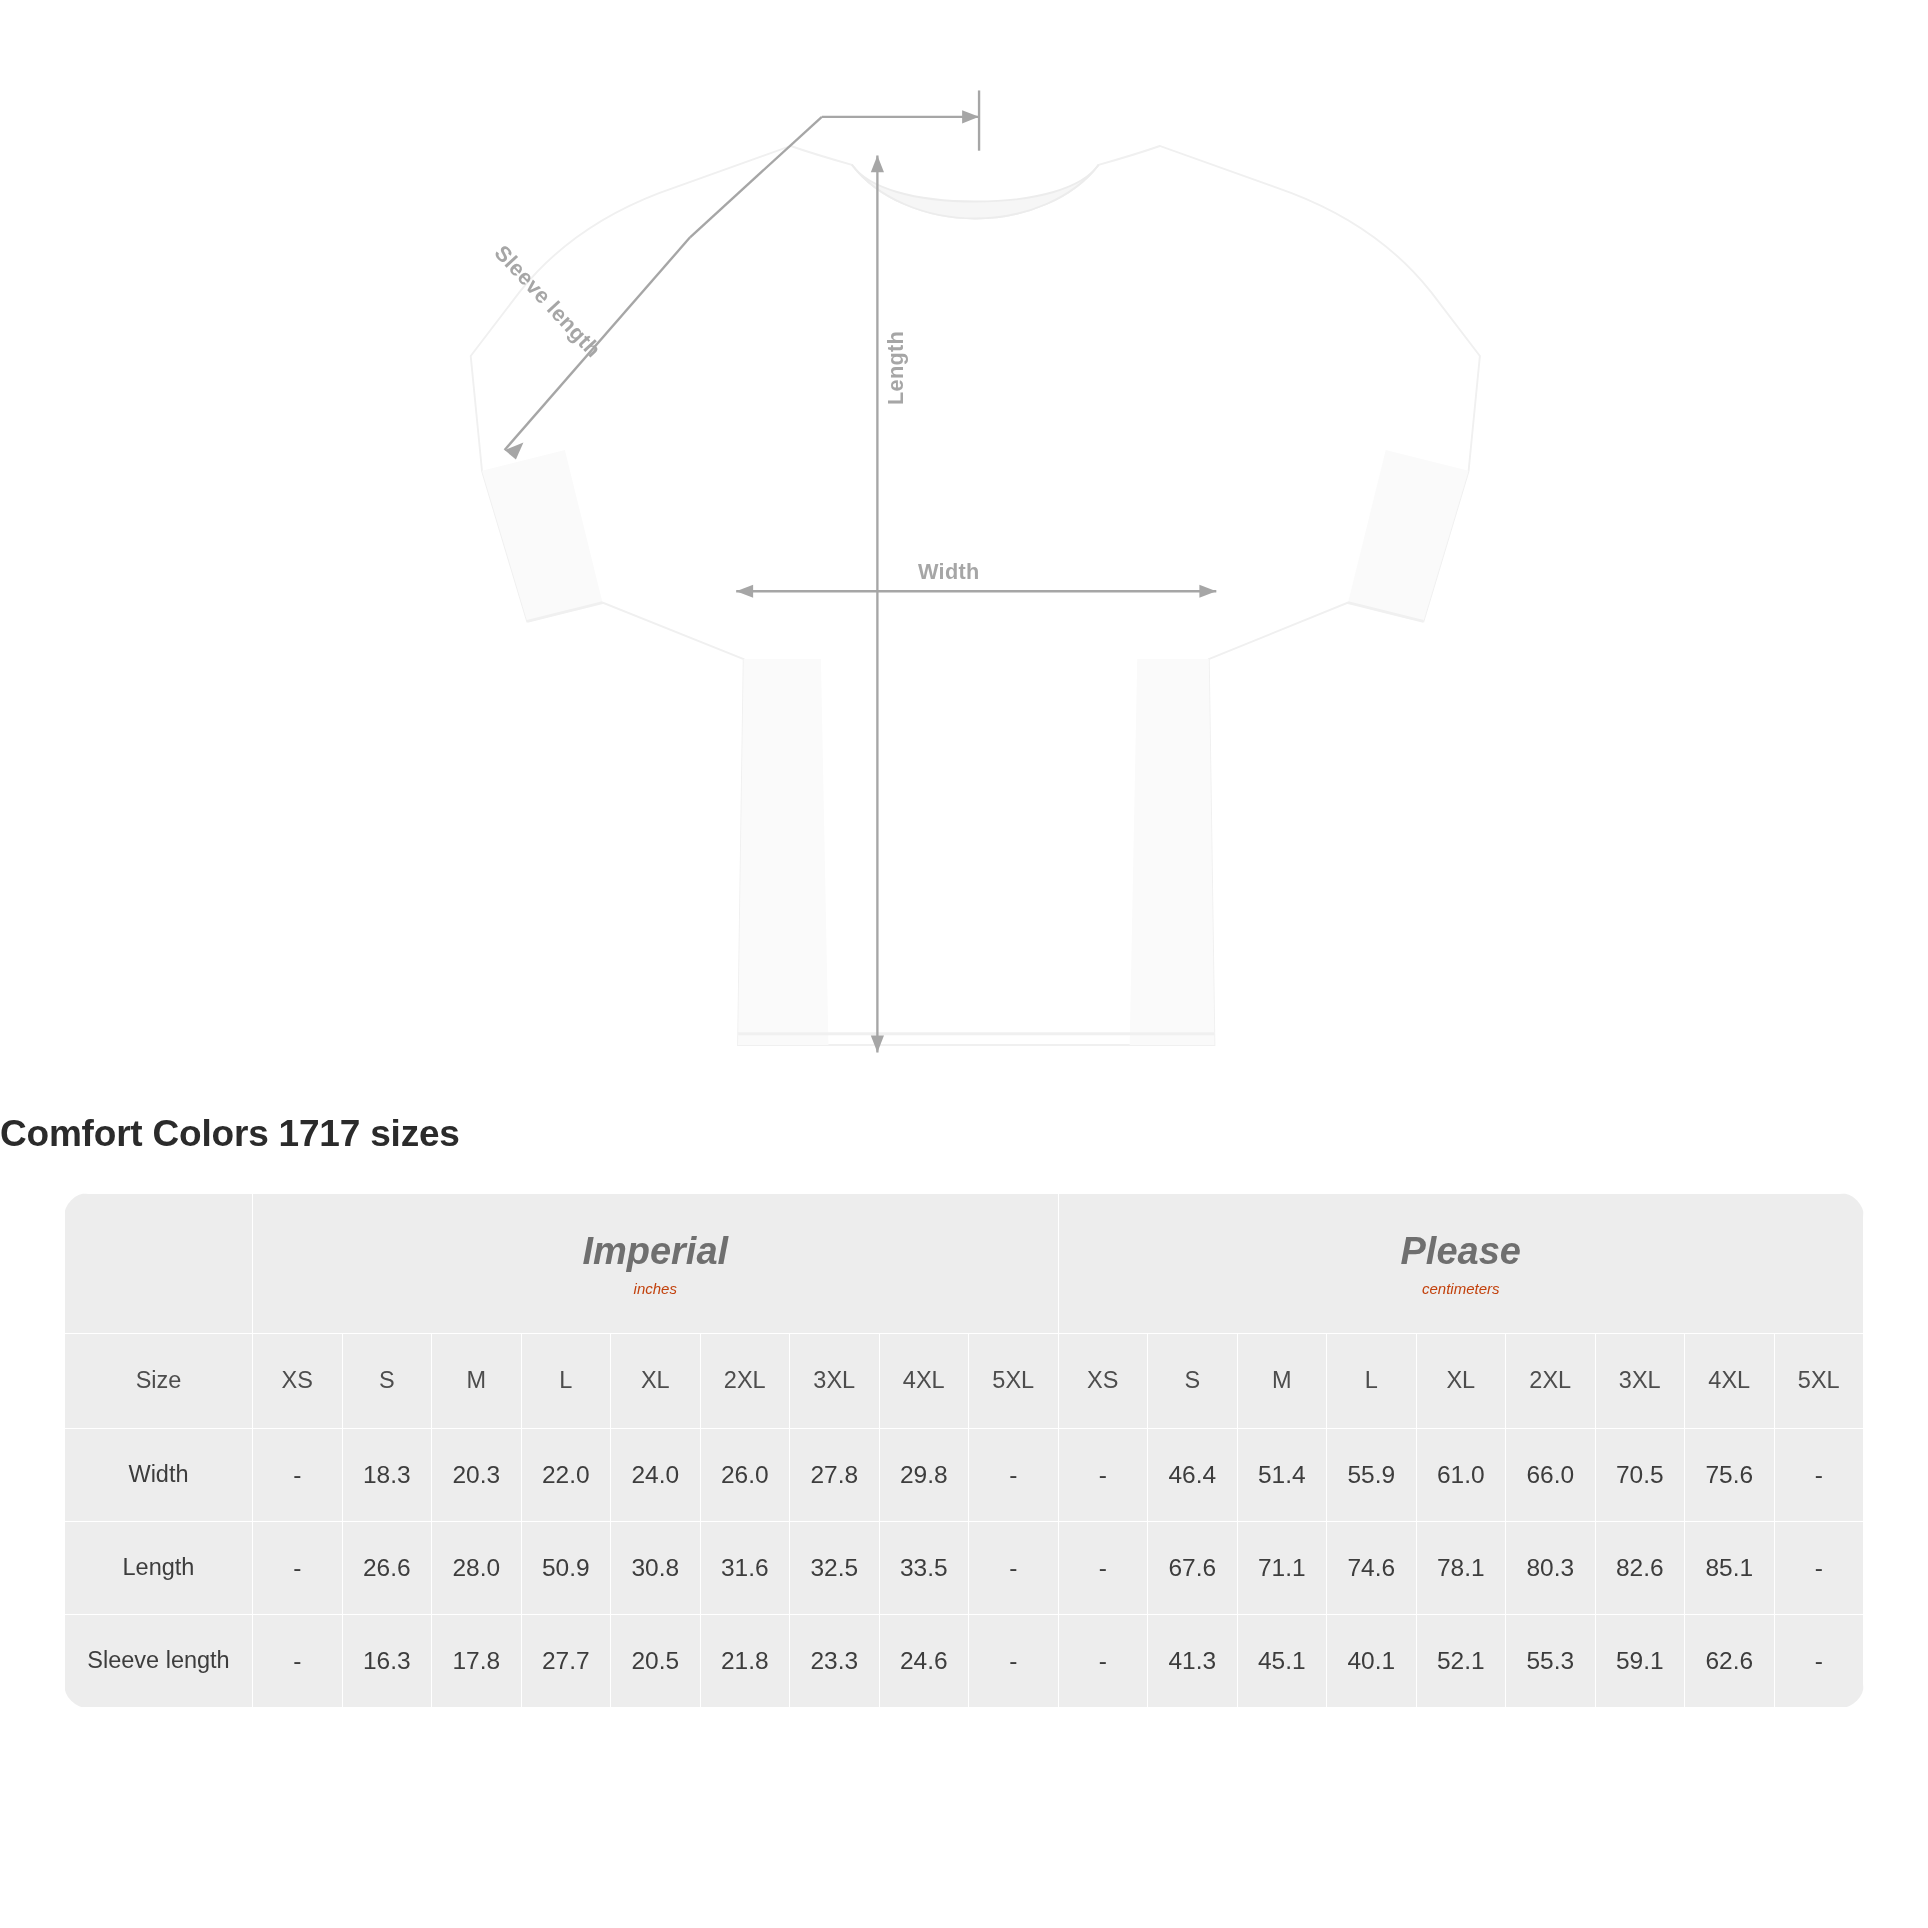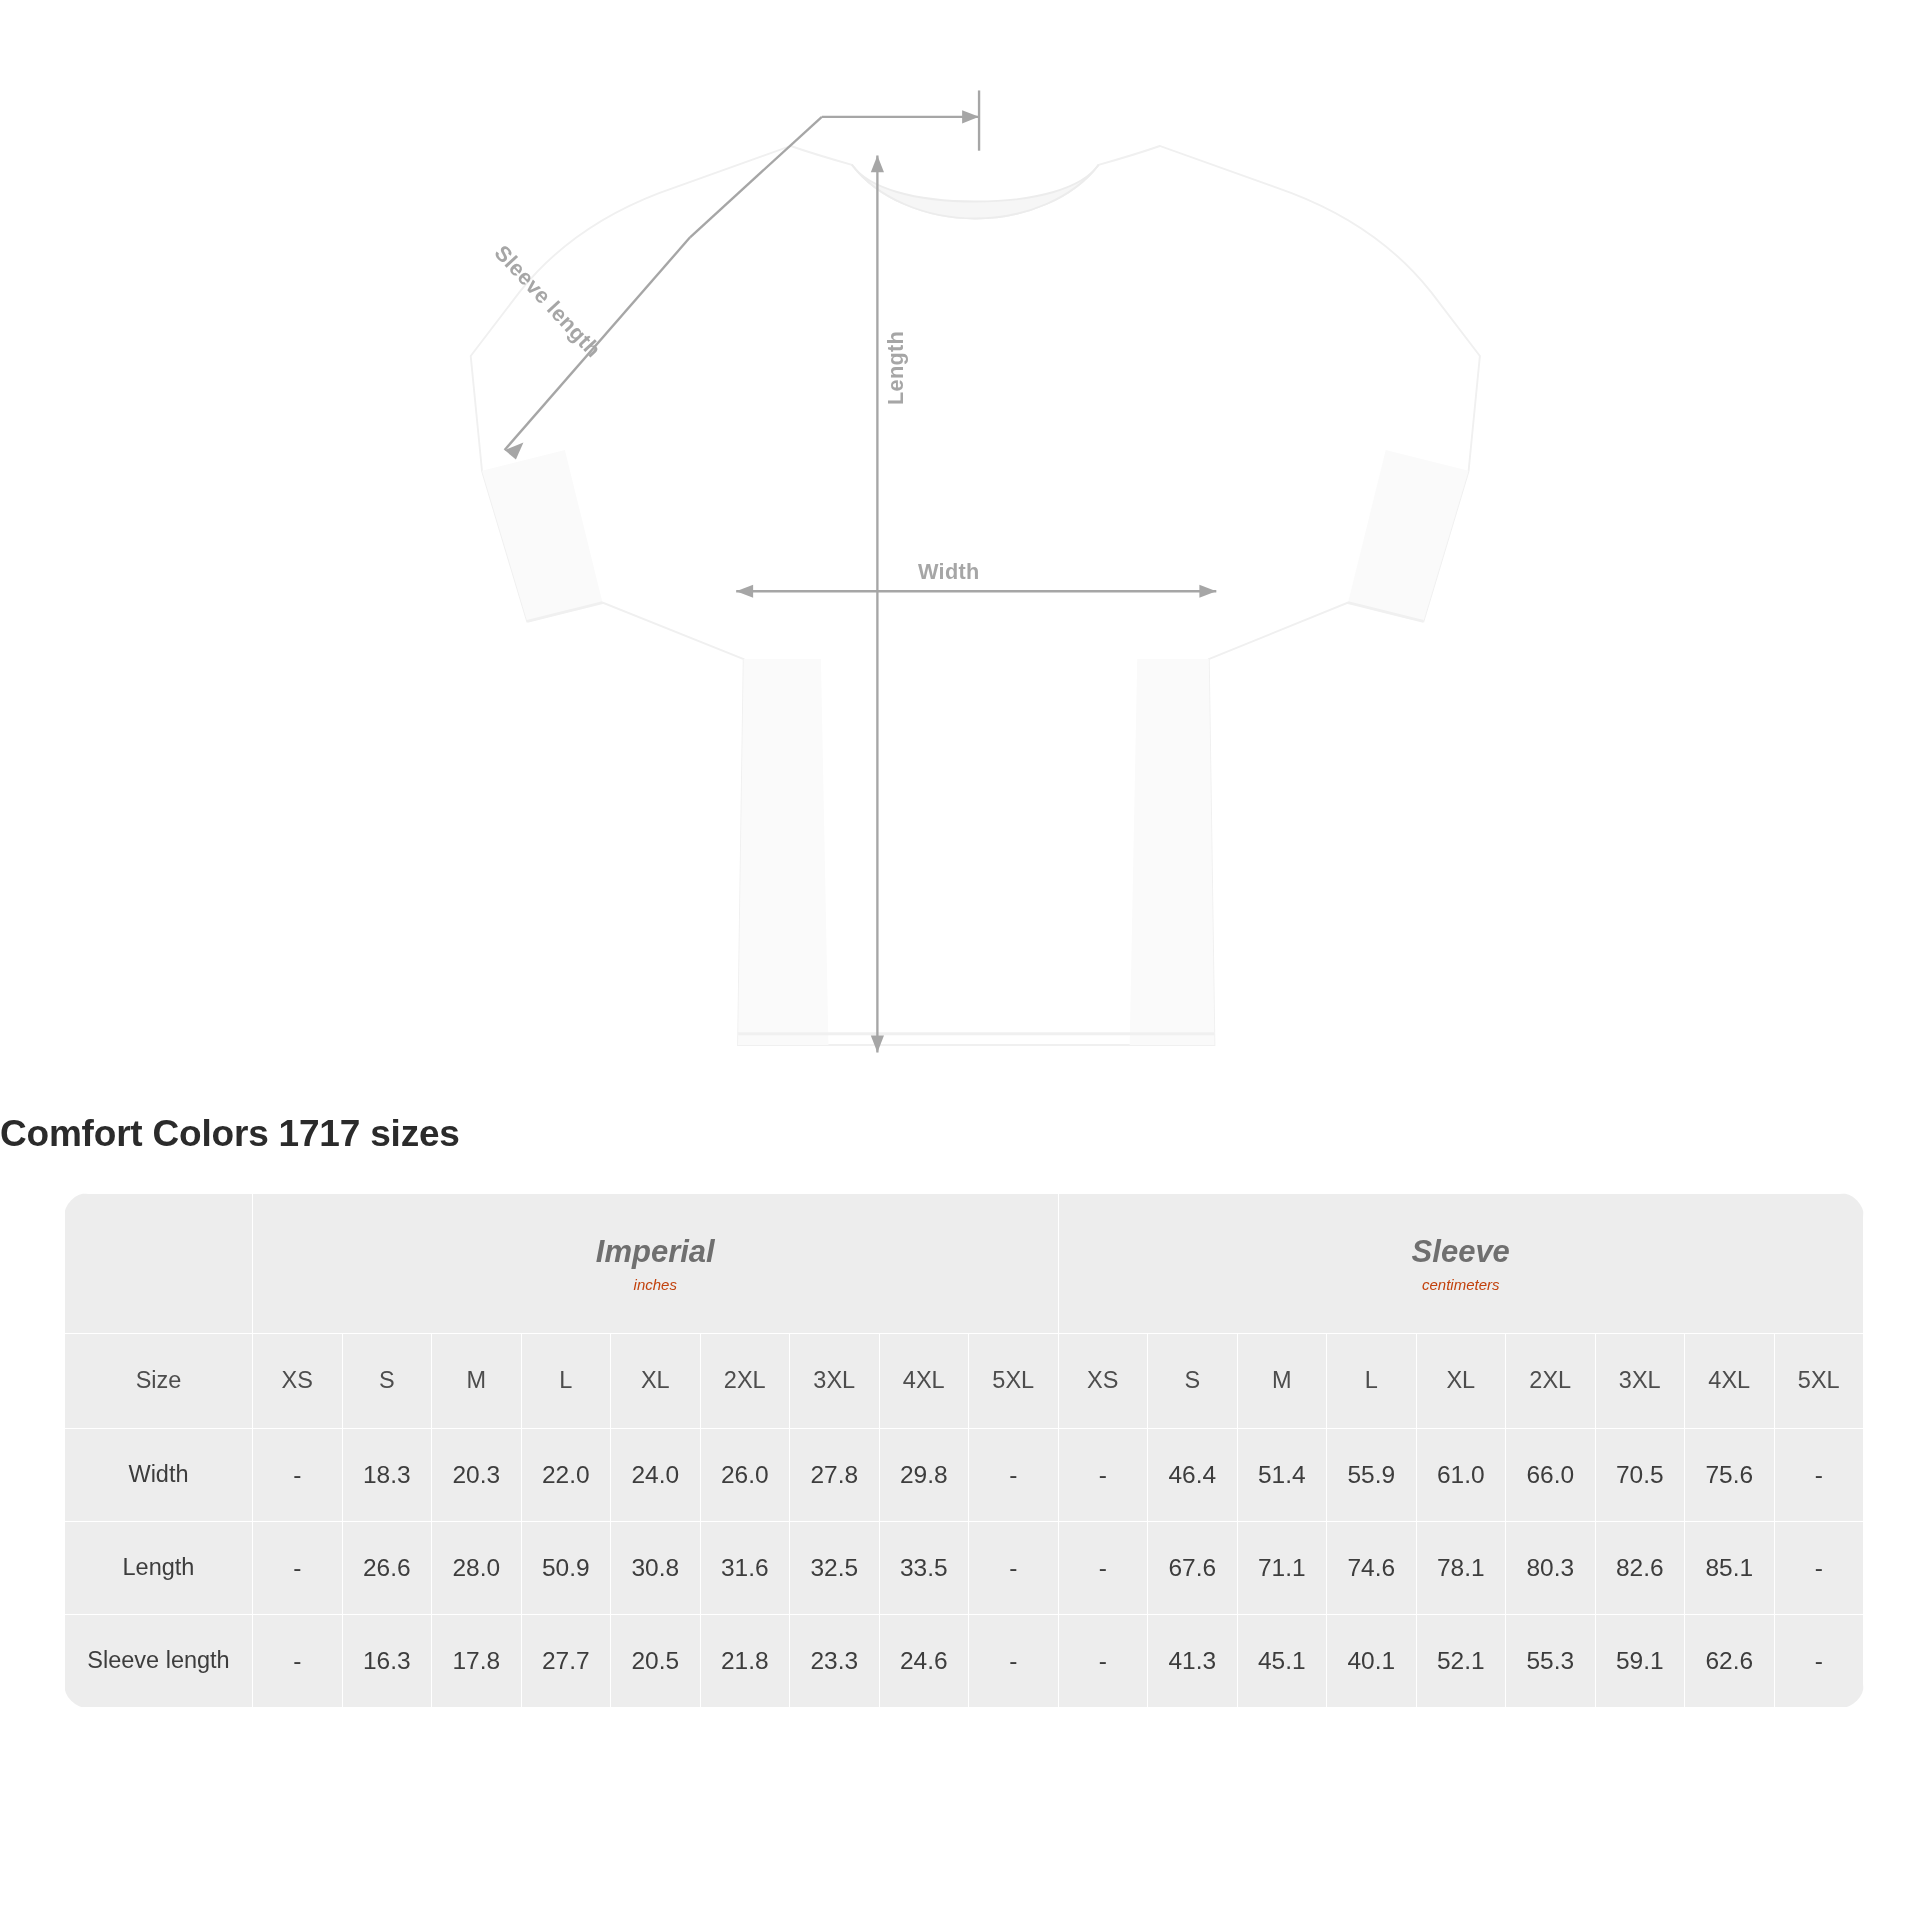--- a/index.html
+++ b/index.html
@@ -76,21 +76,21 @@
     vertical-align: middle;
     background: #ededed;
     font-weight: normal;
   }
   
   .unit-cell {
     height: 139px;
     padding: 0;
   }
   .unit-name {
-    font-size: 31px;
+    font-size: 38px;
     font-style: italic;
     font-weight: bold;
     color: #6f6f6f;
     line-height: 1.15;
   }
   .unit-sub {
     font-size: 15px;
     font-style: italic;
     color: #c2410c;
     margin-top: 5.6px;
@@ -202,21 +202,21 @@
         <col span="18">
       </colgroup>
       <tbody>
         <tr>
           <td class="unit-cell corner-cell"></td>
           <td class="unit-cell" colspan="9">
             <div class="unit-name">Imperial</div>
             <div class="unit-sub">inches</div>
           </td>
           <td class="unit-cell" colspan="9">
-            <div class="unit-name">Sleeve</div>
+            <div class="unit-name">Please</div>
             <div class="unit-sub">centimeters</div>
           </td>
         </tr>
         <tr class="hdr-row">
           <td class="row-label">Size</td>
           <td>XS</td>
           <td>S</td>
           <td>M</td>
           <td>L</td>
           <td>XL</td>

